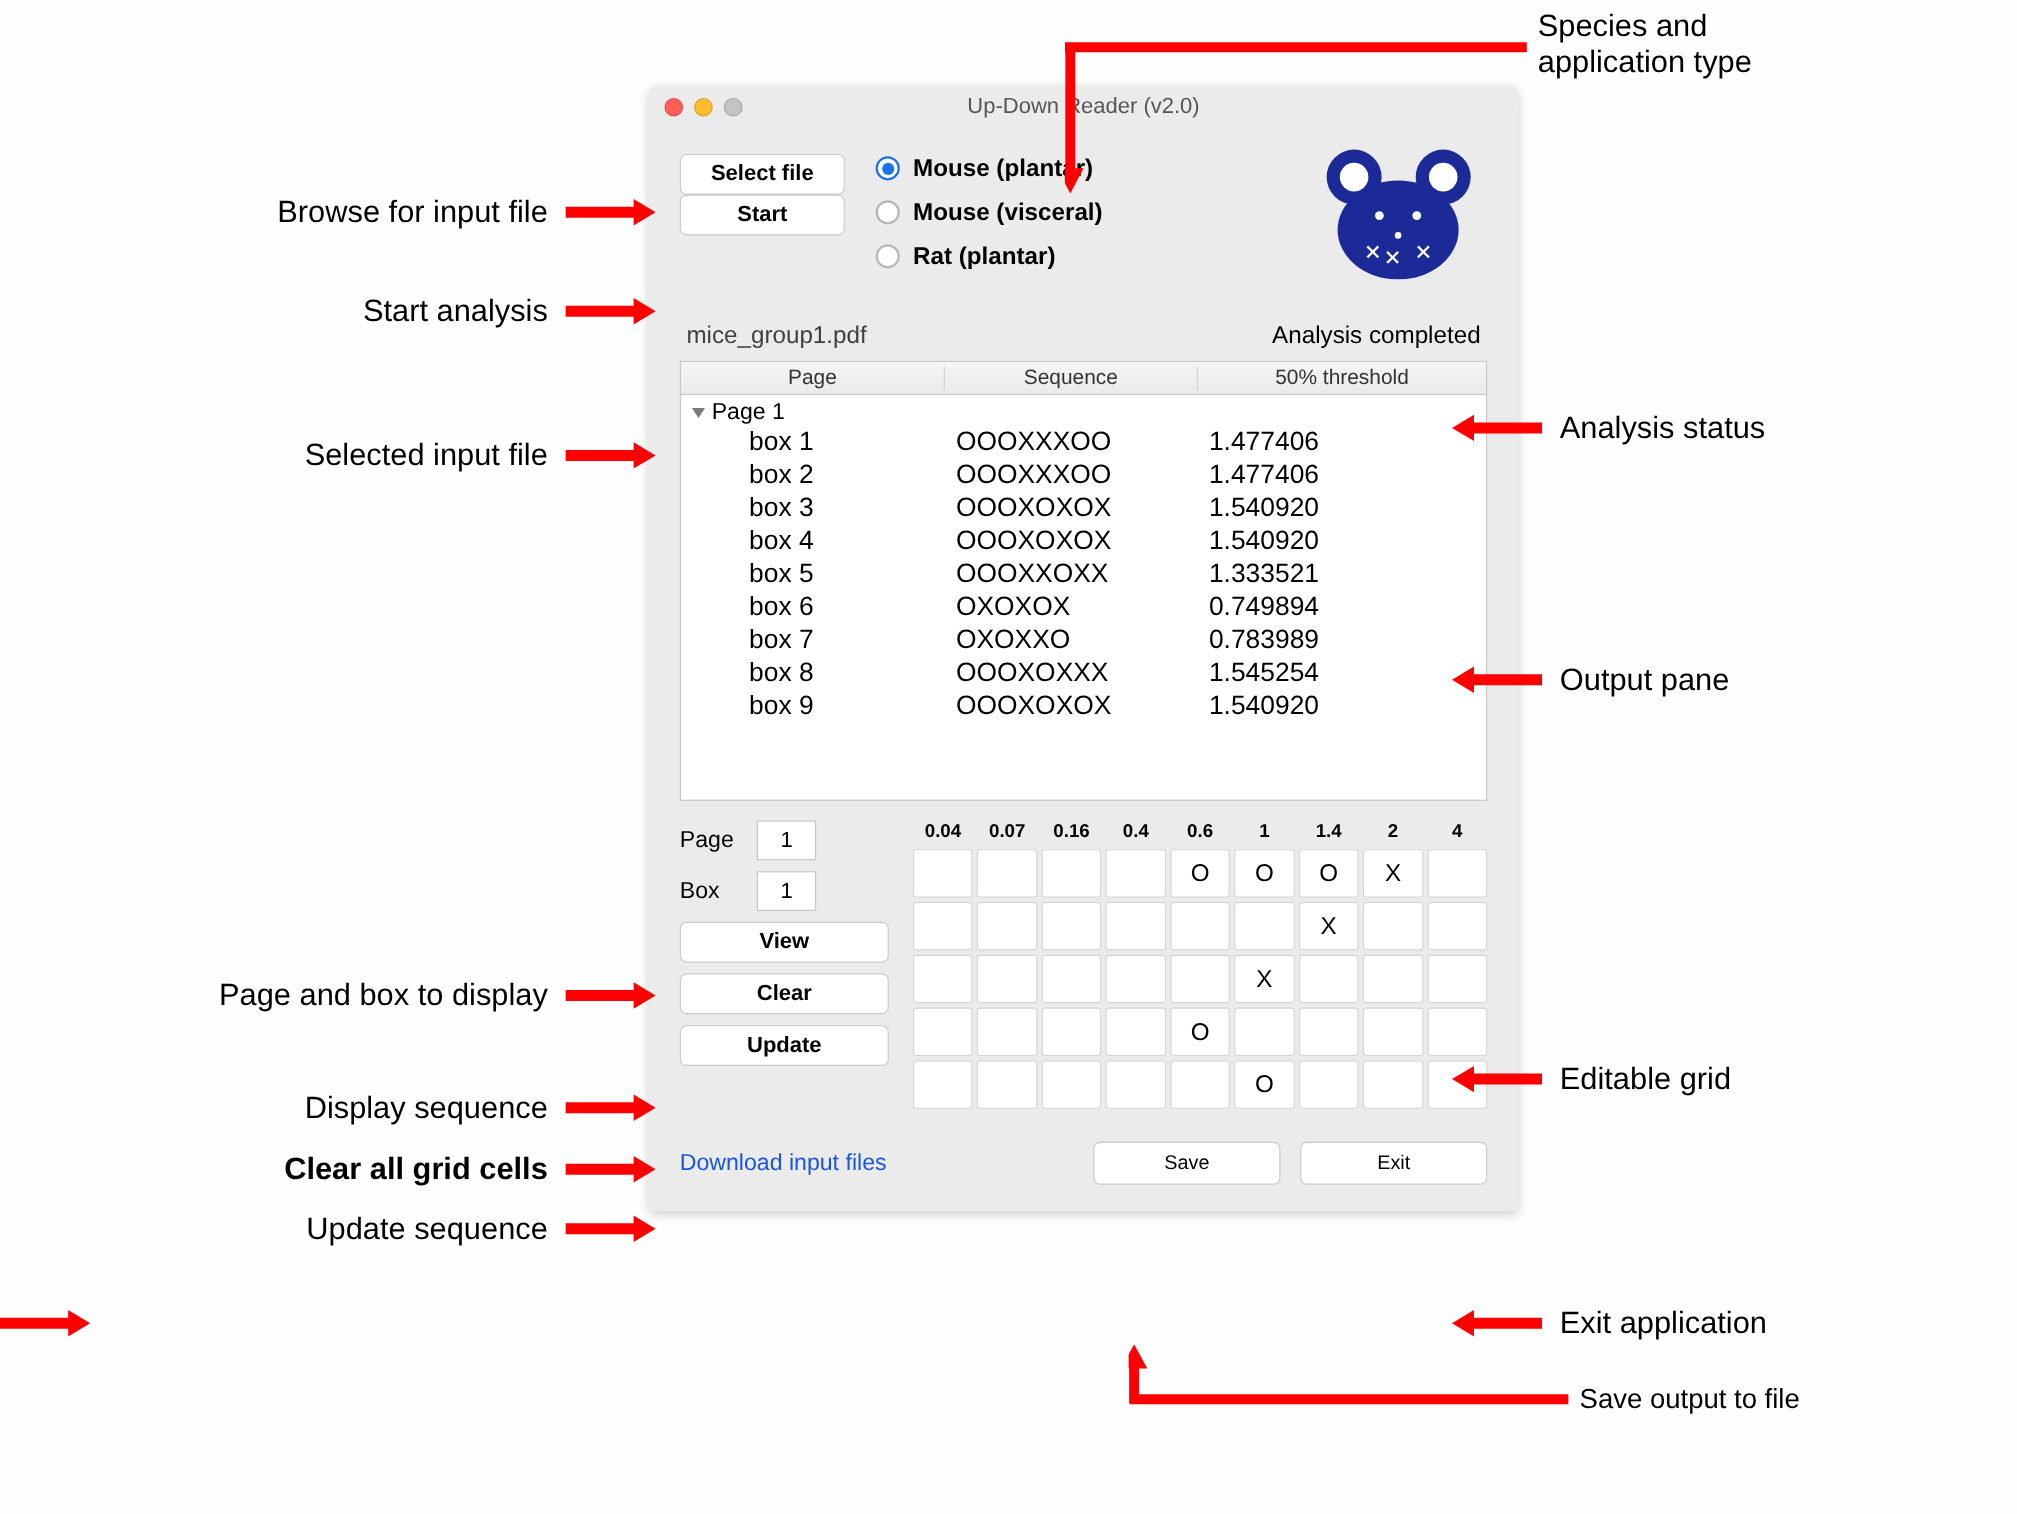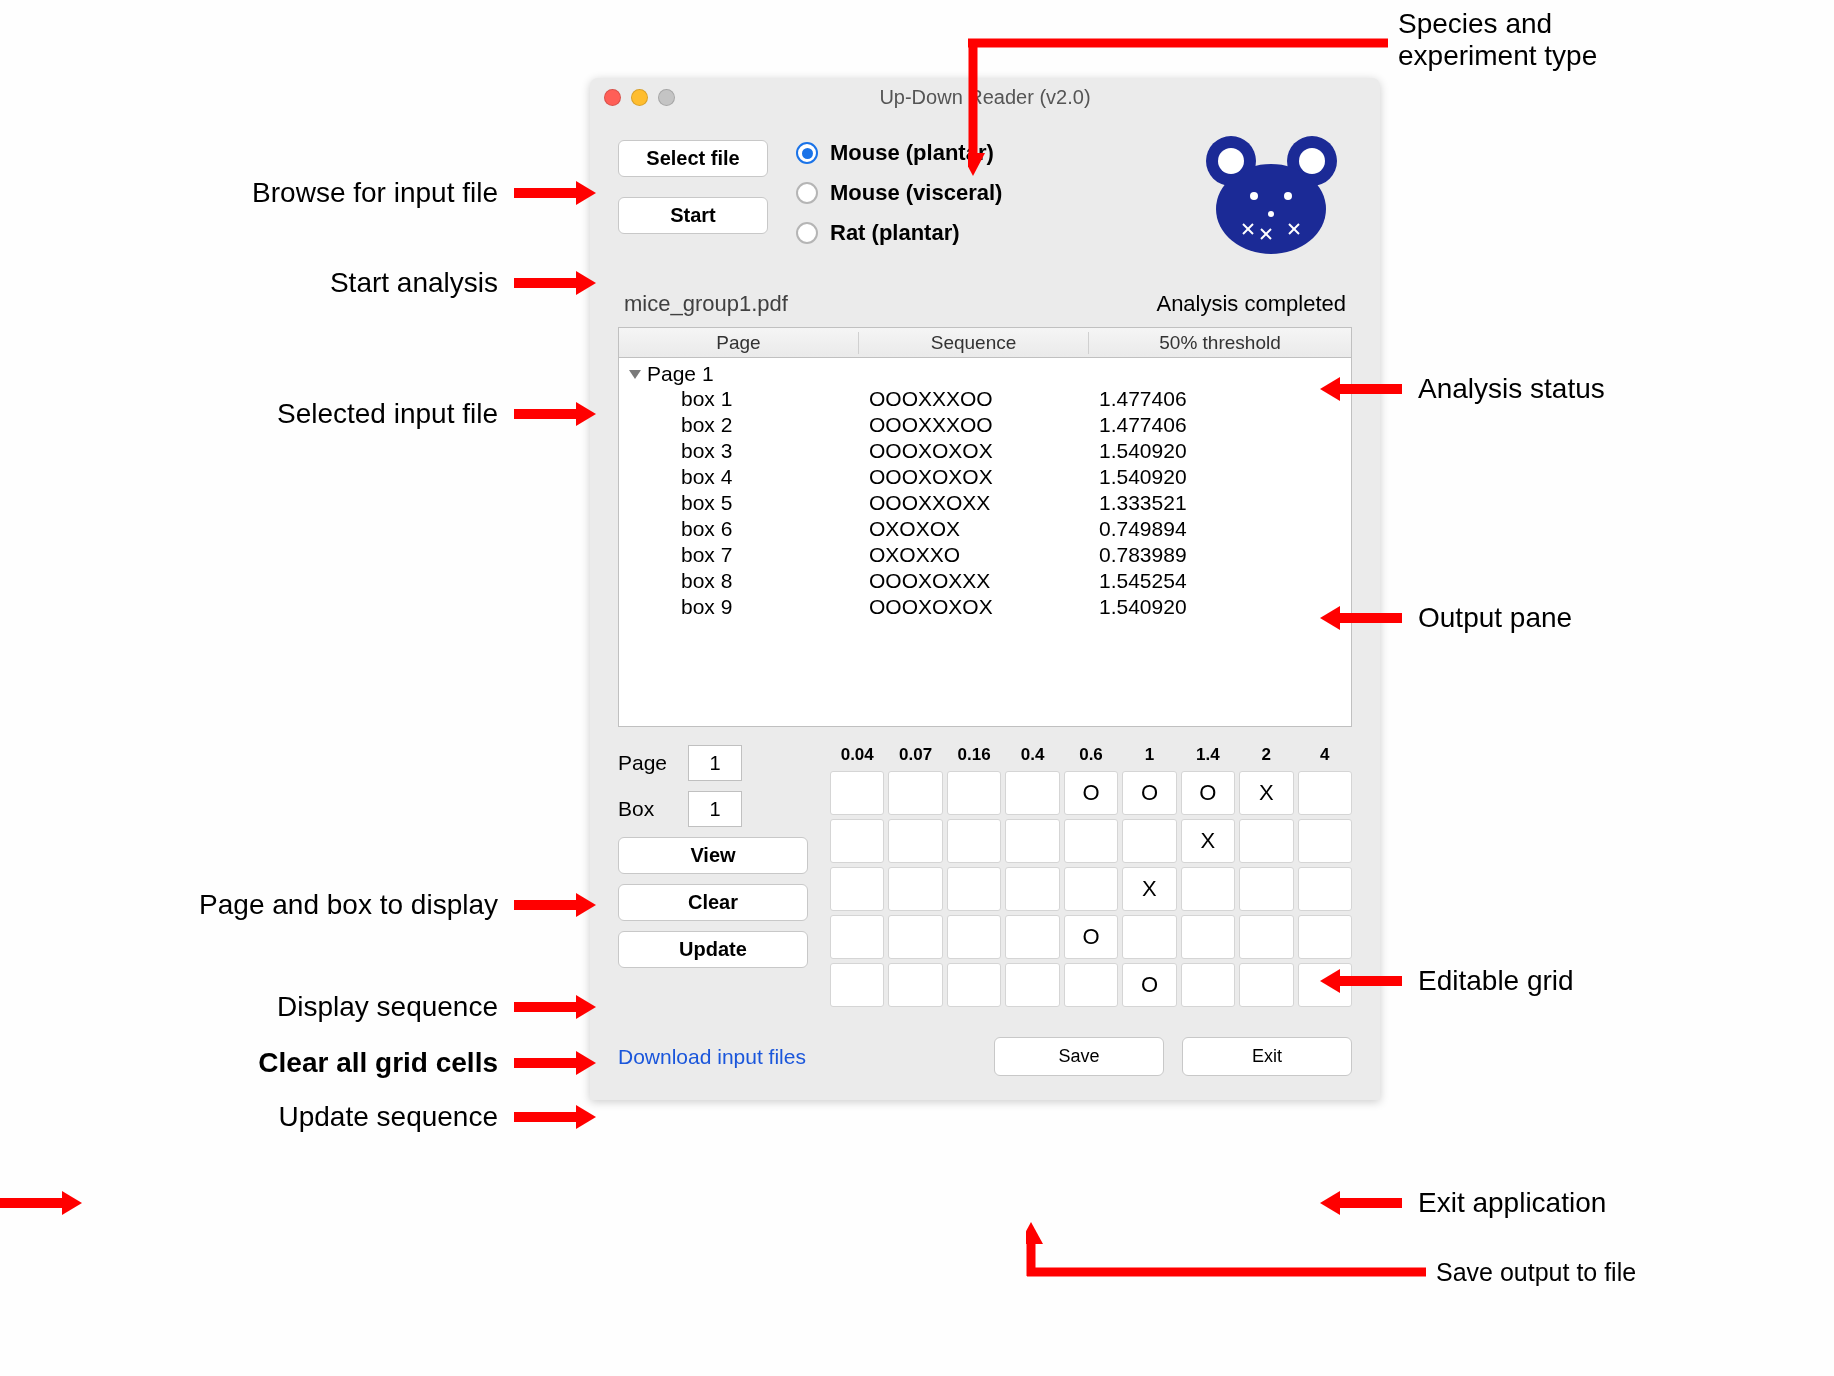--- a/index.html
+++ b/index.html
@@ -57,21 +57,20 @@
       padding: 18px 28px 24px 28px;
     }
     .top-row {
       display: flex;
       align-items: flex-start;
       gap: 28px;
     }
     .left-buttons {
       display: flex;
       flex-direction: column;
-      gap: 20px;
       margin-top: 6px;
     }
     button.mac {
       background: #fff;
       border: 1px solid #c8c8c8;
       border-radius: 6px;
       padding: 6px 18px;
       font-size: 20px;
       font-weight: 600;
       cursor: pointer;
@@ -168,21 +167,21 @@
     .disclose {
       width: 0;
       height: 0;
       border-left: 6px solid transparent;
       border-right: 6px solid transparent;
       border-top: 9px solid #7a7a7a;
     }
     .data-row {
       display: grid;
       grid-template-columns: 240px 230px 1fr;
-      font-size: 21px;
+      font-size: 24px;
       padding: 1px 0;
     }
     .cell-page { padding-left: 62px; }
     .cell-seq { padding-left: 10px; font-family: inherit; }
     .cell-thresh { padding-left: 10px; }
     .lower {
       display: flex;
       gap: 22px;
       margin-top: 18px;
     }
@@ -579,21 +578,21 @@
   <span class="text-right">Exit application</span>
 </div>
 
 <div style="position:absolute; left:968px; top:8px;">
   <svg width="450" height="180" style="position:absolute; left:0; top:0;">
     <line x1="0" y1="35" x2="420" y2="35" stroke="#ff0000" stroke-width="9"></line>
     <line x1="5" y1="32" x2="5" y2="148" stroke="#ff0000" stroke-width="9"></line>
     <polygon points="-7,145 5,168 17,145" fill="#ff0000"></polygon>
   </svg>
   <div style="position:absolute; left:430px; top:0; font-size:28px; white-space:pre;">Species and
-experiment type</div>
+application type</div>
 </div>
 
 <div style="position:absolute; left:1026px; top:1222px;">
   <svg width="400" height="70" style="position:absolute; left:0; top:0;">
     <polygon points="-7,22 5,0 17,22" fill="#ff0000"></polygon>
     <line x1="5" y1="18" x2="5" y2="54" stroke="#ff0000" stroke-width="9"></line>
     <line x1="1" y1="50" x2="400" y2="50" stroke="#ff0000" stroke-width="9"></line>
   </svg>
   <div style="position:absolute; left:410px; top:36px; font-size:25px; white-space:nowrap;">Save output to file</div>
 </div>

